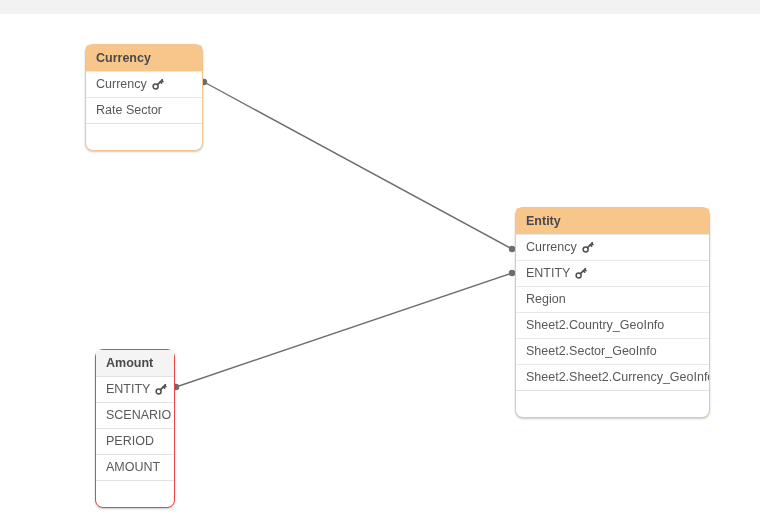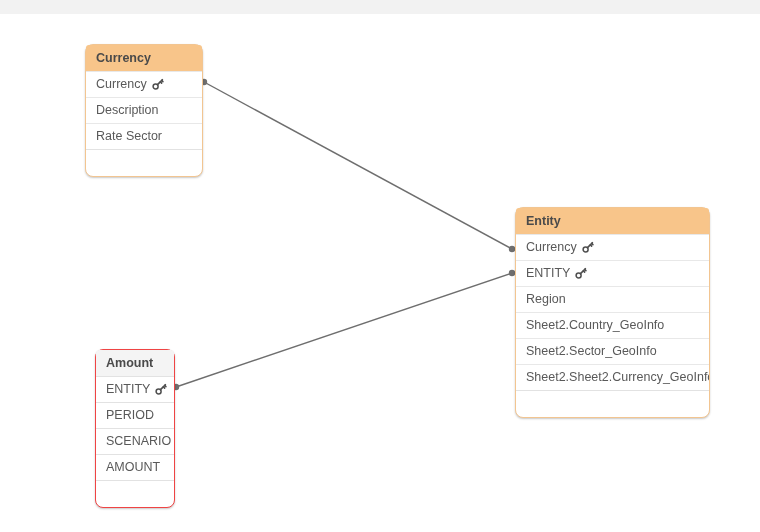--- a/index.html
+++ b/index.html
@@ -112,21 +112,20 @@
     </svg>
   <div id="tables-layer">
       <div class="tbl accent" style="left: 85px; top: 30px; width: 118px;">
         <div class="tbl-head">Currency</div>
         <div class="fld"><span>Currency</span><span class="keyico"><svg width="12" height="12" viewBox="0 0 12 12">
               <circle cx="3.6" cy="8.4" r="2.5" fill="none" stroke="#4f4f4f" stroke-width="1.5"></circle>
               <path d="M5.5 6.6 L10.4 1.7" stroke="#4f4f4f" stroke-width="1.6" stroke-linecap="round" fill="none"></path>
               <path d="M8.3 3.8 L9.6 5.1" stroke="#4f4f4f" stroke-width="1.6" stroke-linecap="round" fill="none"></path>
               <path d="M9.7 2.4 L10.9 3.6" stroke="#4f4f4f" stroke-width="1.6" stroke-linecap="round" fill="none"></path>
             </svg></span></div>
-        <div class="fld"><span>Description</span></div>
         <div class="fld"><span>Rate Sector</span></div>
         <div class="fld-empty"></div>
       </div>
       <div class="tbl accent" style="left: 515px; top: 193px; width: 195px;">
         <div class="tbl-head">Entity</div>
         <div class="fld"><span>Currency</span><span class="keyico"><svg width="12" height="12" viewBox="0 0 12 12">
               <circle cx="3.6" cy="8.4" r="2.5" fill="none" stroke="#4f4f4f" stroke-width="1.5"></circle>
               <path d="M5.5 6.6 L10.4 1.7" stroke="#4f4f4f" stroke-width="1.6" stroke-linecap="round" fill="none"></path>
               <path d="M8.3 3.8 L9.6 5.1" stroke="#4f4f4f" stroke-width="1.6" stroke-linecap="round" fill="none"></path>
               <path d="M9.7 2.4 L10.9 3.6" stroke="#4f4f4f" stroke-width="1.6" stroke-linecap="round" fill="none"></path>
@@ -144,19 +143,19 @@
         <div class="fld-empty"></div>
       </div>
       <div class="tbl plain" style="left: 95px; top: 335px; width: 80px;">
         <div class="tbl-head">Amount</div>
         <div class="fld"><span>ENTITY</span><span class="keyico"><svg width="12" height="12" viewBox="0 0 12 12">
               <circle cx="3.6" cy="8.4" r="2.5" fill="none" stroke="#4f4f4f" stroke-width="1.5"></circle>
               <path d="M5.5 6.6 L10.4 1.7" stroke="#4f4f4f" stroke-width="1.6" stroke-linecap="round" fill="none"></path>
               <path d="M8.3 3.8 L9.6 5.1" stroke="#4f4f4f" stroke-width="1.6" stroke-linecap="round" fill="none"></path>
               <path d="M9.7 2.4 L10.9 3.6" stroke="#4f4f4f" stroke-width="1.6" stroke-linecap="round" fill="none"></path>
             </svg></span></div>
+        <div class="fld"><span>SCENARIO</span></div>
         <div class="fld"><span>PERIOD</span></div>
-        <div class="fld"><span>SCENARIO</span></div>
         <div class="fld"><span>AMOUNT</span></div>
         <div class="fld-empty"></div>
       </div>
     </div>
 </div>
 
 </body></html>

